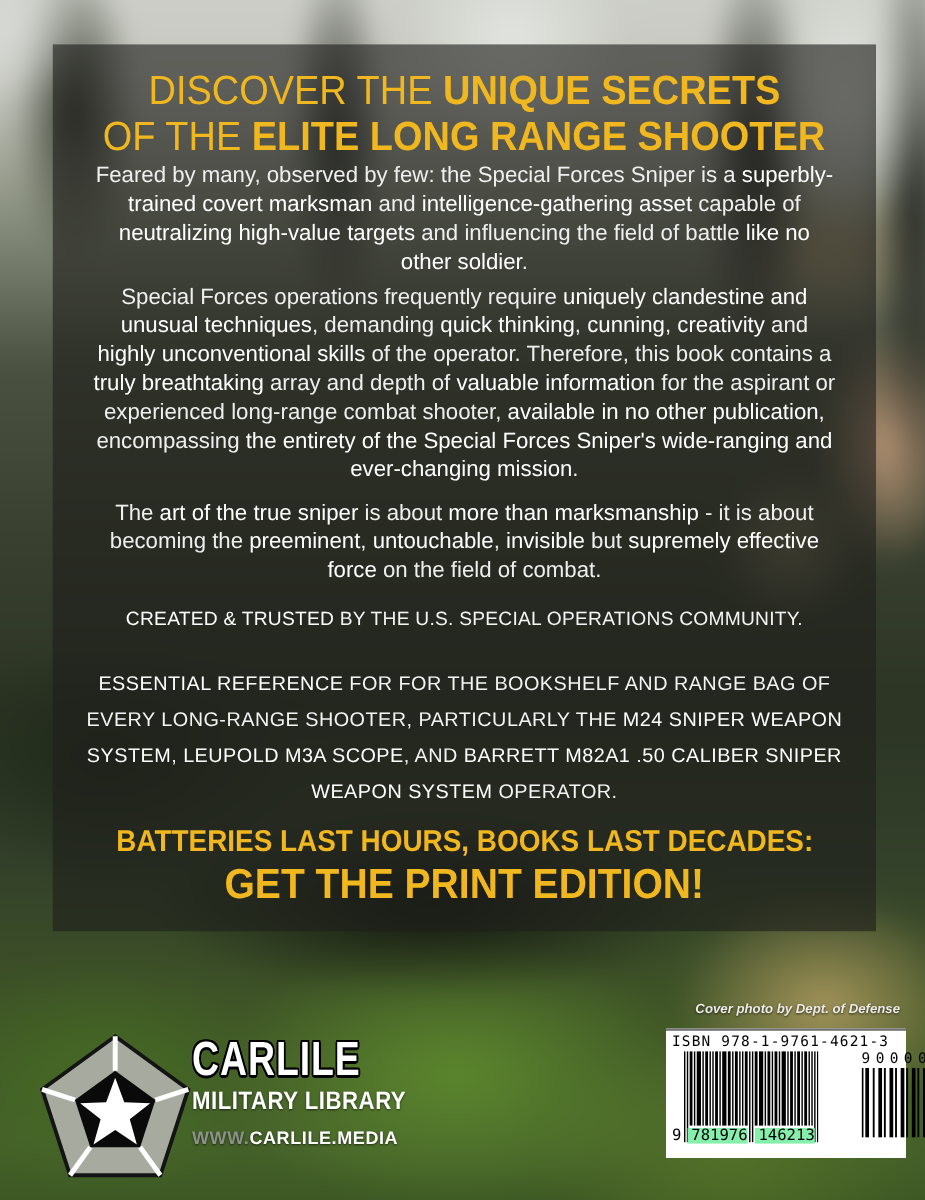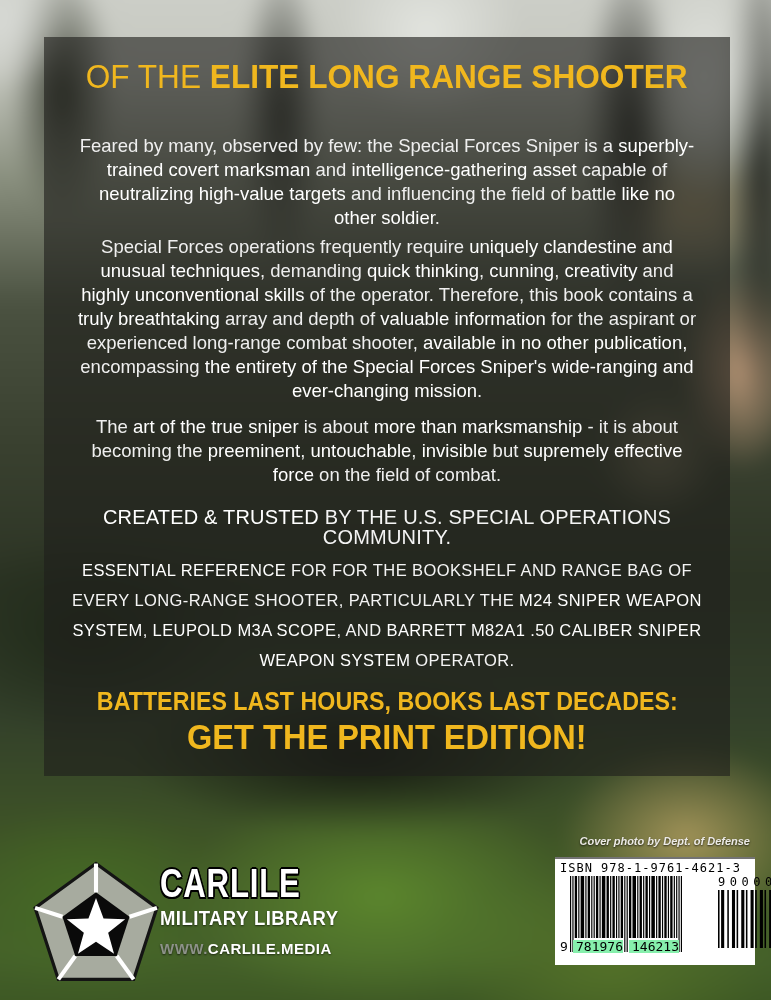--- a/index.html
+++ b/index.html
@@ -40,21 +40,21 @@
   .title{position:absolute;left:0;top:20px;width:100%;color:#F0B71E;
          font-size:34px;line-height:38px;font-weight:400;letter-spacing:0;}
   .title .b{font-weight:bold;}
   .para{position:absolute;left:33px;width:620px;color:#efefef;
         font-size:18.5px;line-height:24px;font-weight:400;}
   .para .b,.capsline .b,.capspara .b{font-weight:normal;color:#fff;}
   .p1{top:97px;}
   .p2{top:198px;}
   .p3{top:378px;}
   .capsline{position:absolute;left:10px;top:470px;width:666px;color:#f4f4f4;
-            font-size:20px;line-height:20px;letter-spacing:.2px;}
+            font-size:16px;line-height:20px;letter-spacing:.2px;}
   .capspara{position:absolute;left:28px;top:518px;width:630px;color:#f4f4f4;
             font-size:16.5px;line-height:30px;letter-spacing:.4px;}
   .cta{position:absolute;left:0;top:648px;width:100%;color:#F0B71E;font-weight:bold;}
   .cta-1{font-size:25px;line-height:32px;}
   .cta-2{font-size:35px;line-height:40px;}
   
   .credit{position:absolute;right:21px;top:835px;font-size:11px;font-style:italic;
           font-weight:bold;color:#eceae6;text-shadow:0 1px 2px rgba(0,0,0,.7);}
   .logo{position:absolute;left:32px;top:856px;width:128px;height:138px;}
   .pub{position:absolute;left:160px;top:862px;width:220px;}
@@ -86,20 +86,21 @@
 </style>
 </head>
 <body>
 
 <div class="cover">
 
   <div class="photo"></div>
 
   <div class="panel">
     <div class="title">
+      <div><span class="condense"><span>DISCOVER THE </span><span class="b">UNIQUE SECRETS</span></span></div>
       <div><span class="condense"><span>OF THE </span><span class="b">ELITE LONG RANGE SHOOTER</span></span></div>
     </div>
 
     <div class="para p1"><span>Feared by many, observed by few: the Special Forces Sniper is a </span><span class="b">superbly-trained covert marksman</span><span> and </span><span class="b">intelligence-gathering asset</span><span> capable of </span><span class="b">neutralizing high-value targets</span><span> and influencing the field of battle </span><span class="b">like no other soldier</span><span>.</span></div>
     <div class="para p2"><span>Special Forces operations frequently require </span><span class="b">uniquely clandestine and unusual techniques</span><span>, demanding </span><span class="b">quick thinking</span><span>, </span><span class="b">cunning</span><span>, </span><span class="b">creativity</span><span> and </span><span class="b">highly unconventional skills</span><span> of the operator. Therefore, this book contains a </span><span class="b">truly breathtaking</span><span> array and depth of </span><span class="b">valuable information</span><span> for the aspirant or experienced long-range combat shooter, </span><span class="b">available in no other publication,</span><span> encompassing </span><span class="b">the entirety of the Special Forces Sniper's wide-ranging and ever-changing mission</span><span>.</span></div>
     <div class="para p3"><span>The </span><span class="b">art of the true sniper</span><span> is about </span><span class="b">more than marksmanship</span><span> - it is about becoming the </span><span class="b">preeminent</span><span>, </span><span class="b">untouchable</span><span>, </span><span class="b">invisible</span><span> but </span><span class="b">supremely effective force</span><span> on the field of combat.</span></div>
 
     <div class="capsline"><span class="b">CREATED &amp; TRUSTED </span><span>BY THE U.S. SPECIAL OPERATIONS COMMUNITY.</span></div>
     <div class="capspara"><span class="b">ESSENTIAL REFERENCE</span><span> FOR FOR THE BOOKSHELF AND RANGE BAG OF EVERY LONG-RANGE SHOOTER, PARTICULARLY THE </span><span class="b">M24 SNIPER WEAPON SYSTEM</span><span>, </span><span class="b">LEUPOLD M3A SCOPE</span><span>, AND </span><span class="b">BARRETT M82A1 .50 CALIBER SNIPER WEAPON SYSTEM</span><span> OPERATOR.</span></div>
 

